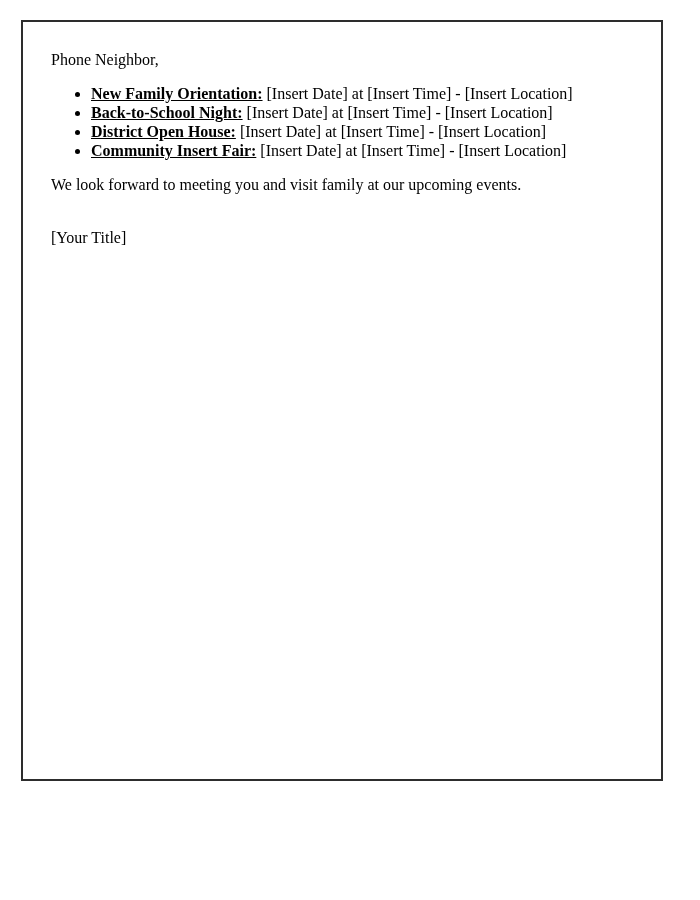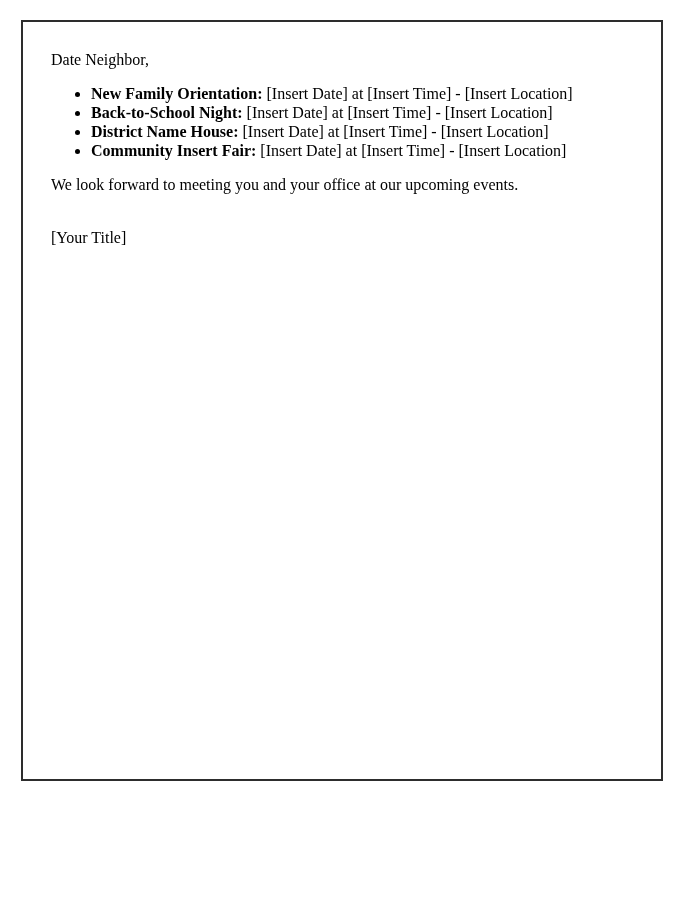--- a/index.html
+++ b/index.html
@@ -40,53 +40,54 @@
   .letter-page ul {
     margin: 15px 0;
     padding-left: 40px;
     list-style-type: disc;
   }
   .letter-page li {
     margin: 0;
   }
   .event-name {
     font-weight: bold;
+    text-decoration: underline;
   }
 </style>
 </head>
 <body>
 
 <div class="canvas">
   <div class="letter-page">
 
-    <p class="first">Date Neighbor,</p>
+    <p class="first">Phone Neighbor,</p>
 
 
 
     <ul>
       <li>
         <span class="event-name">New Family Orientation:</span>
         <span>[Insert Date] at [Insert Time] - [Insert Location]</span>
       </li>
       <li>
         <span class="event-name">Back-to-School Night:</span>
         <span>[Insert Date] at [Insert Time] - [Insert Location]</span>
       </li>
       <li>
-        <span class="event-name">District Name House:</span>
+        <span class="event-name">District Open House:</span>
         <span>[Insert Date] at [Insert Time] - [Insert Location]</span>
       </li>
       <li>
         <span class="event-name">Community Insert Fair:</span>
         <span>[Insert Date] at [Insert Time] - [Insert Location]</span>
       </li>
     </ul>
 
 
-    <p>We look forward to meeting you and your office at our upcoming events.</p>
+    <p>We look forward to meeting you and visit family at our upcoming events.</p>
 
 
     <p>
       <br>
       <span>[Your Title]</span><br>
     </p>
 
   </div>
 </div>
 

